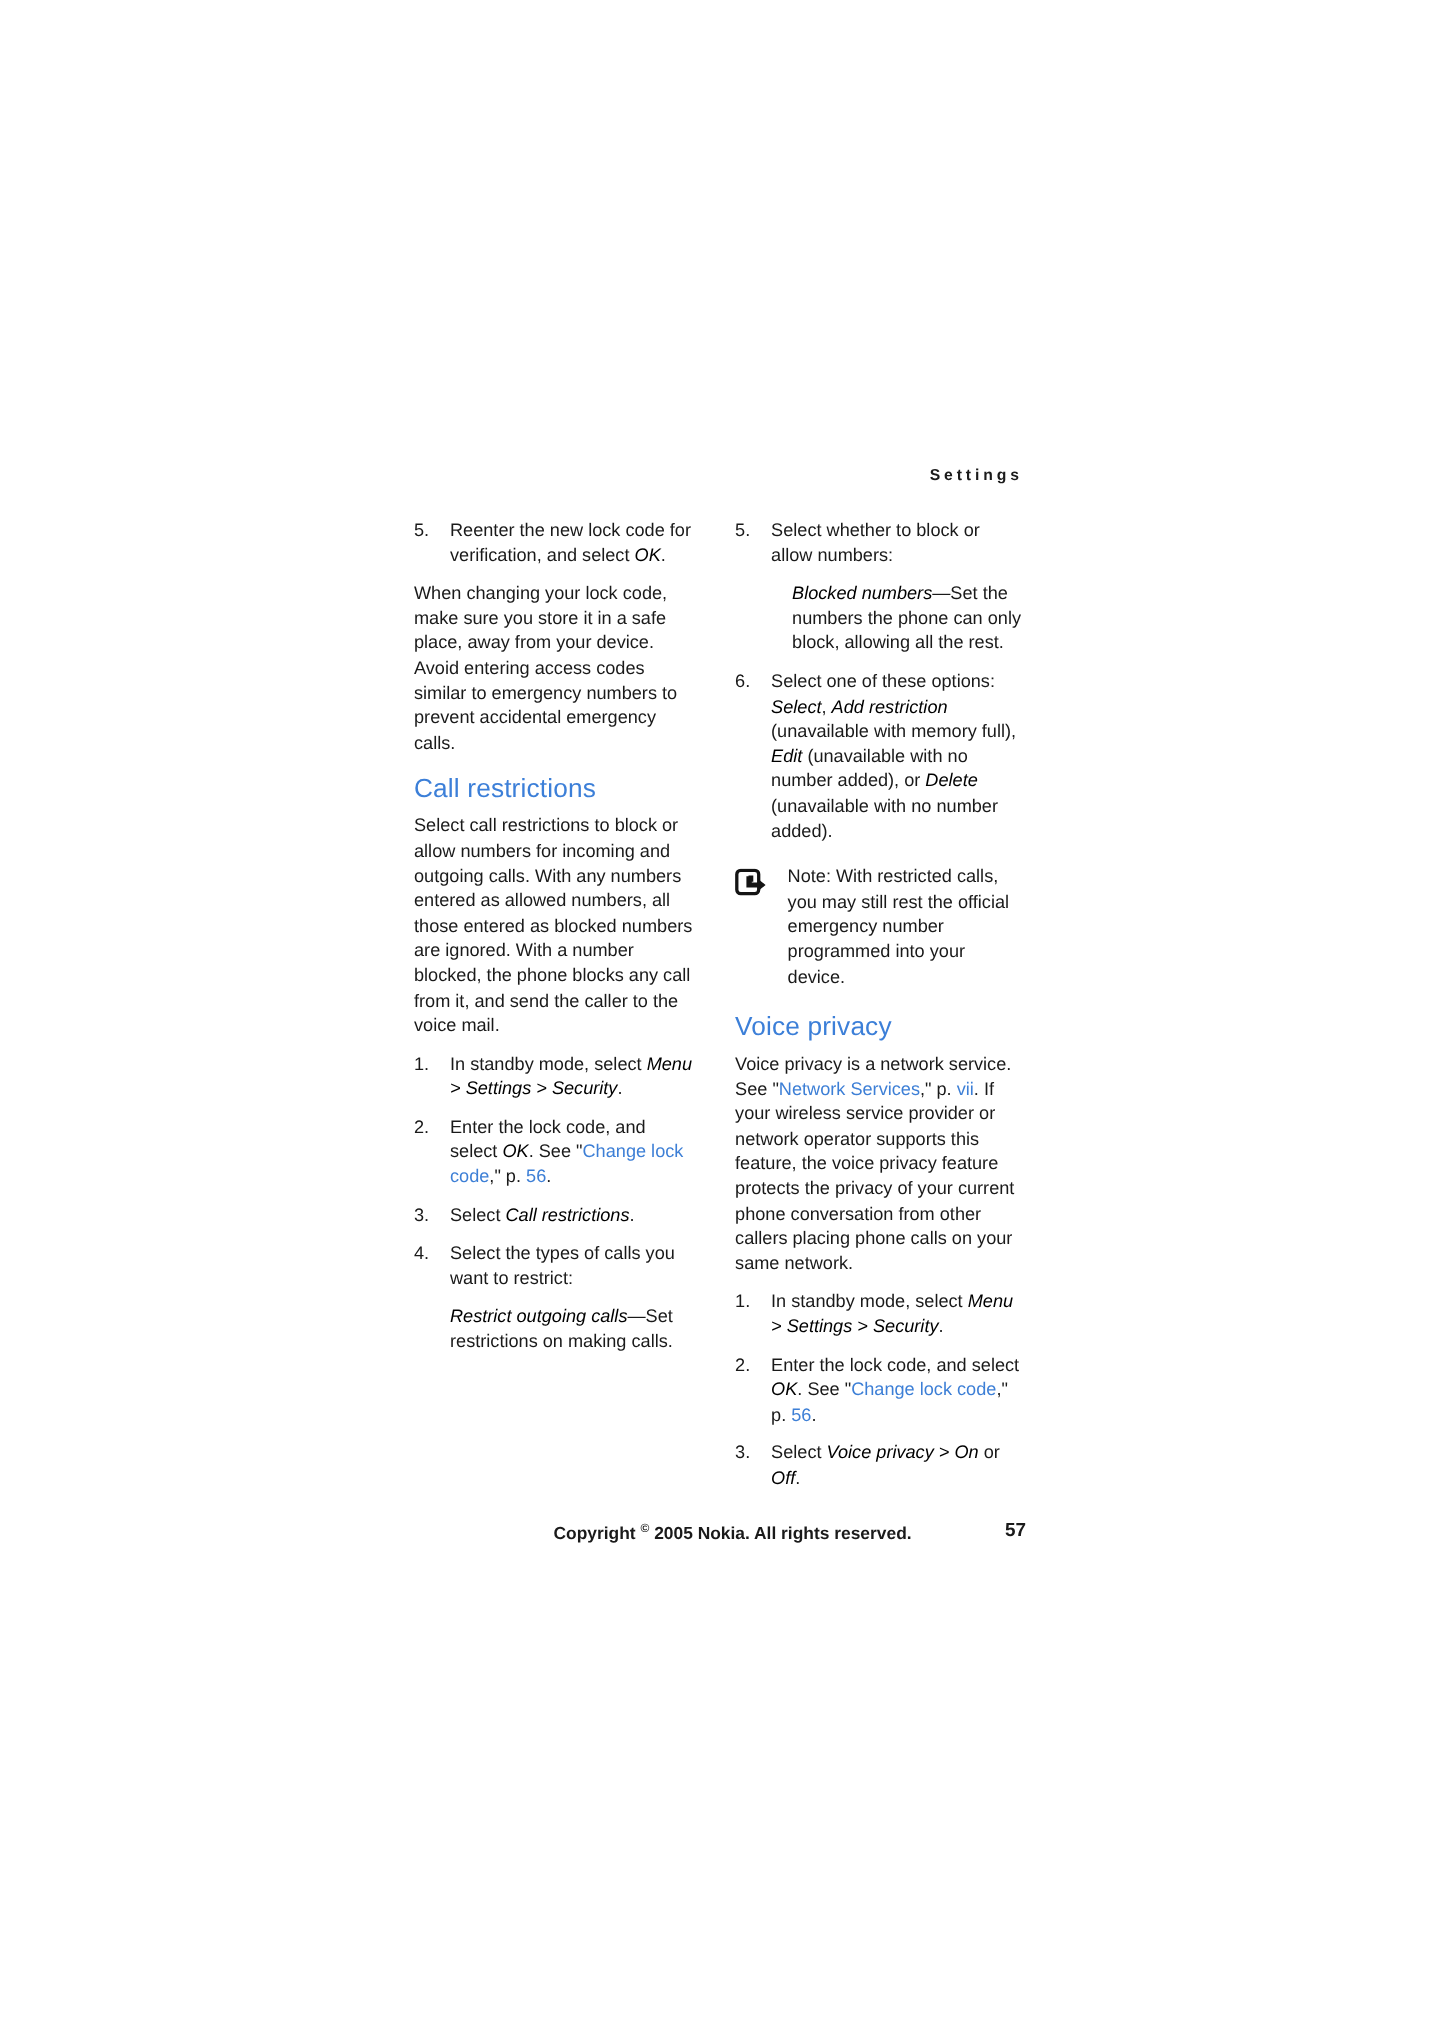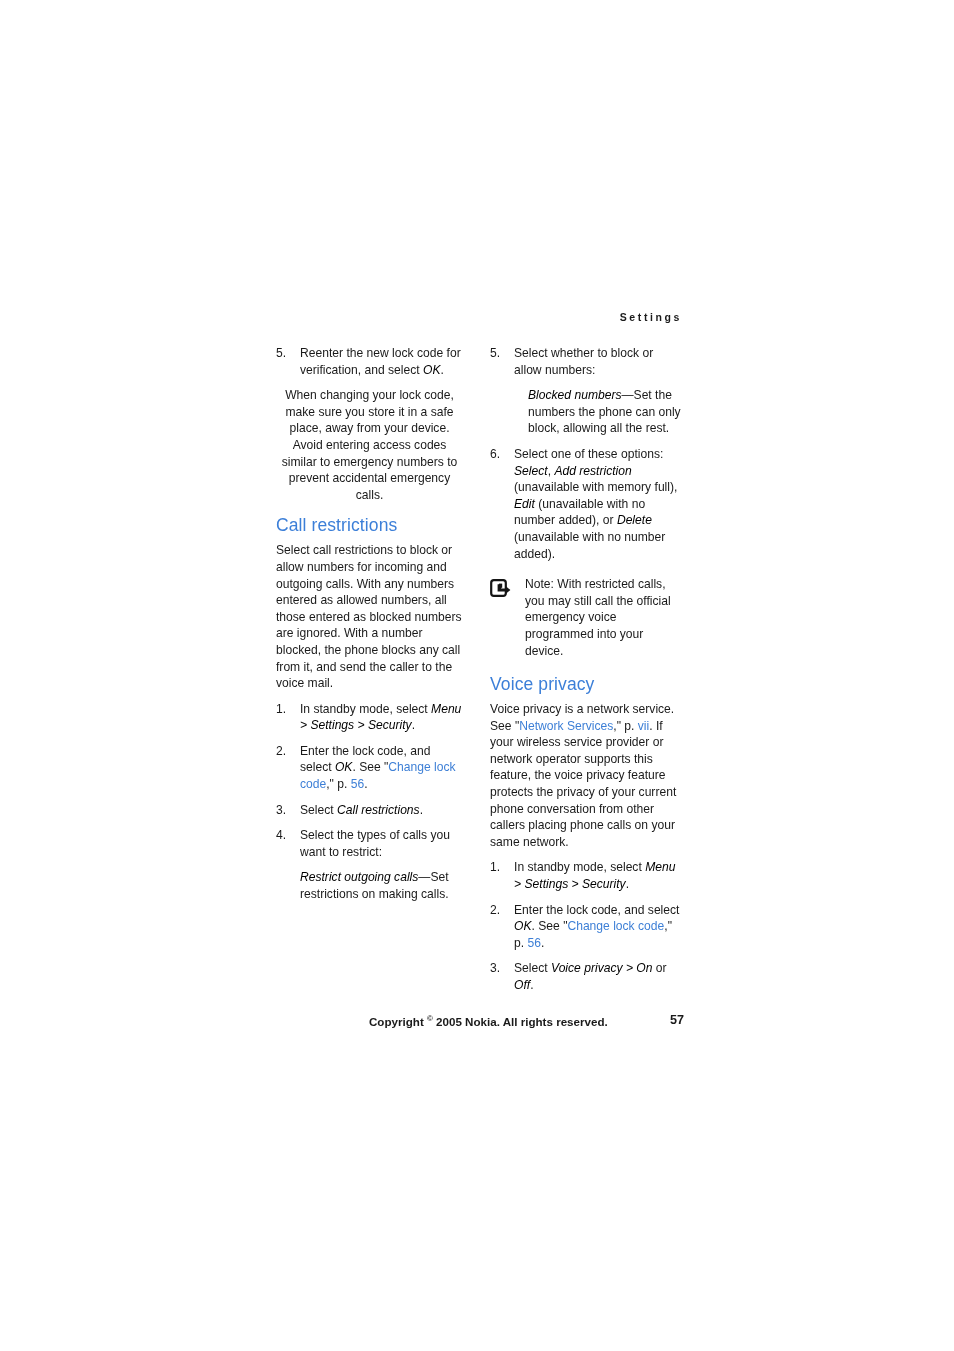--- a/index.html
+++ b/index.html
@@ -165,21 +165,21 @@
   <div class="columns">
 
     <div class="col col-left">
 
       <ol class="steps">
         <li>
           <span class="num">5.</span><span>Reenter the new lock code for verification, and select </span><i class="ui">OK</i><span>.</span>
         </li>
       </ol>
 
-      <p class="para" style="margin-top:9px;text-align:center;">When changing your lock code, make sure you store it in a safe place, away from your device. Avoid entering access codes similar to emergency numbers to prevent accidental emergency calls.</p>
+      <p class="para" style="margin-top:9px;">When changing your lock code, make sure you store it in a safe place, away from your device. Avoid entering access codes similar to emergency numbers to prevent accidental emergency calls.</p>
 
       <h2 class="section first">Call restrictions</h2>
 
       <p class="para">Select call restrictions to block or allow numbers for incoming and outgoing calls. With any numbers entered as allowed numbers, all those entered as blocked numbers are ignored. With a number blocked, the phone blocks any call from it, and send the caller to the voice mail.</p>
 
       <ol class="steps">
 
         <li>
           <span class="num">1.</span><span>In standby mode, select </span><i class="ui">Menu</i><i class="ui"> &gt; </i><i class="ui">Settings</i><i class="ui"> &gt; </i><i class="ui">Security</i><span>.</span>
         </li>
@@ -220,21 +220,21 @@
       </ol>
 
       <div class="note">
         <div class="note-icon">
           <svg width="25" height="19" viewBox="0 0 25 19" xmlns="http://www.w3.org/2000/svg">
             <rect x="1.2" y="1.2" width="14.6" height="15.6" rx="2.6" ry="2.6" fill="none" stroke="#141414" stroke-width="2.2"></rect>
             <path d="M7.6 5.2 L7.6 12.6 L15.6 12.6 L15.6 14.9 L20.4 11.0 L15.6 7.1 L15.6 9.4 L11.2 9.4 L11.2 5.2 Z" fill="#141414"></path>
             <path d="M9.0 4.6 h3.2 v4.2 h-3.2 z" fill="#141414"></path>
           </svg>
         </div>
-        <div class="note-body"><span class="bold">Note:</span><span> With restricted calls, you may still call the official emergency voice programmed into your device.</span></div>
+        <div class="note-body"><span class="bold">Note:</span><span> With restricted calls, you may still rest the official emergency number programmed into your device.</span></div>
       </div>
 
       <h2 class="section">Voice privacy</h2>
 
       <p class="para"><span>Voice privacy is a network service. See "</span><span class="lnk">Network Services</span><span>," p. </span><span class="lnk">vii</span><span>. If your wireless service provider or network operator supports this feature, the voice privacy feature protects the privacy of your current phone conversation from other callers placing phone calls on your same network.</span></p>
 
       <ol class="steps">
 
         <li>
           <span class="num">1.</span><span>In standby mode, select </span><i class="ui">Menu</i><i class="ui"> &gt; </i><i class="ui">Settings</i><i class="ui"> &gt; </i><i class="ui">Security</i><span>.</span>

